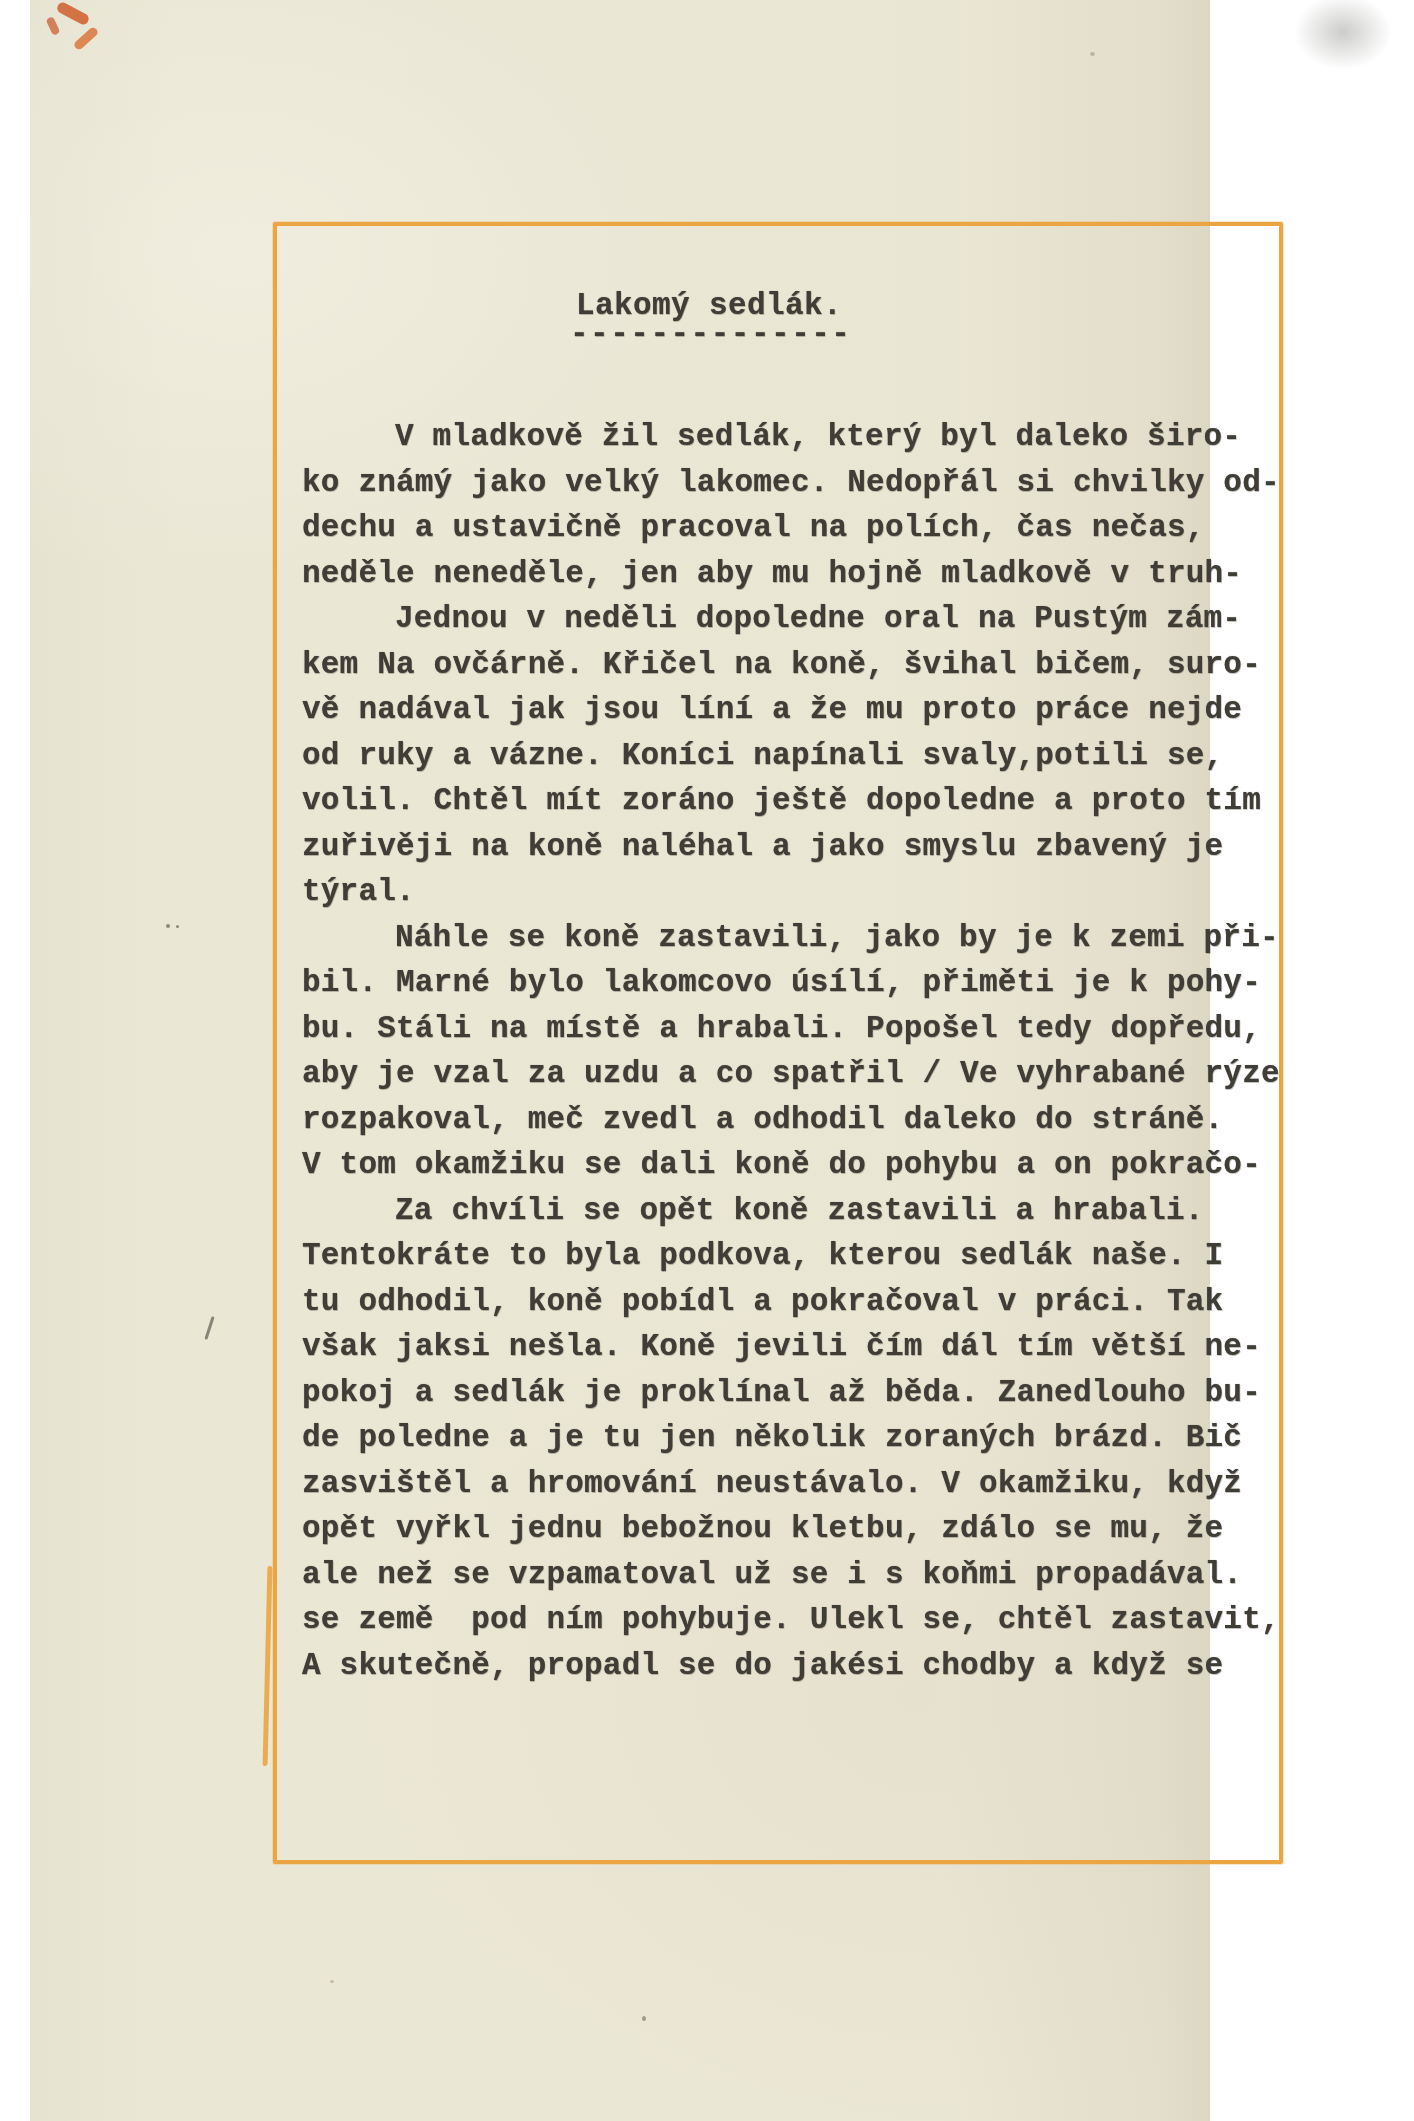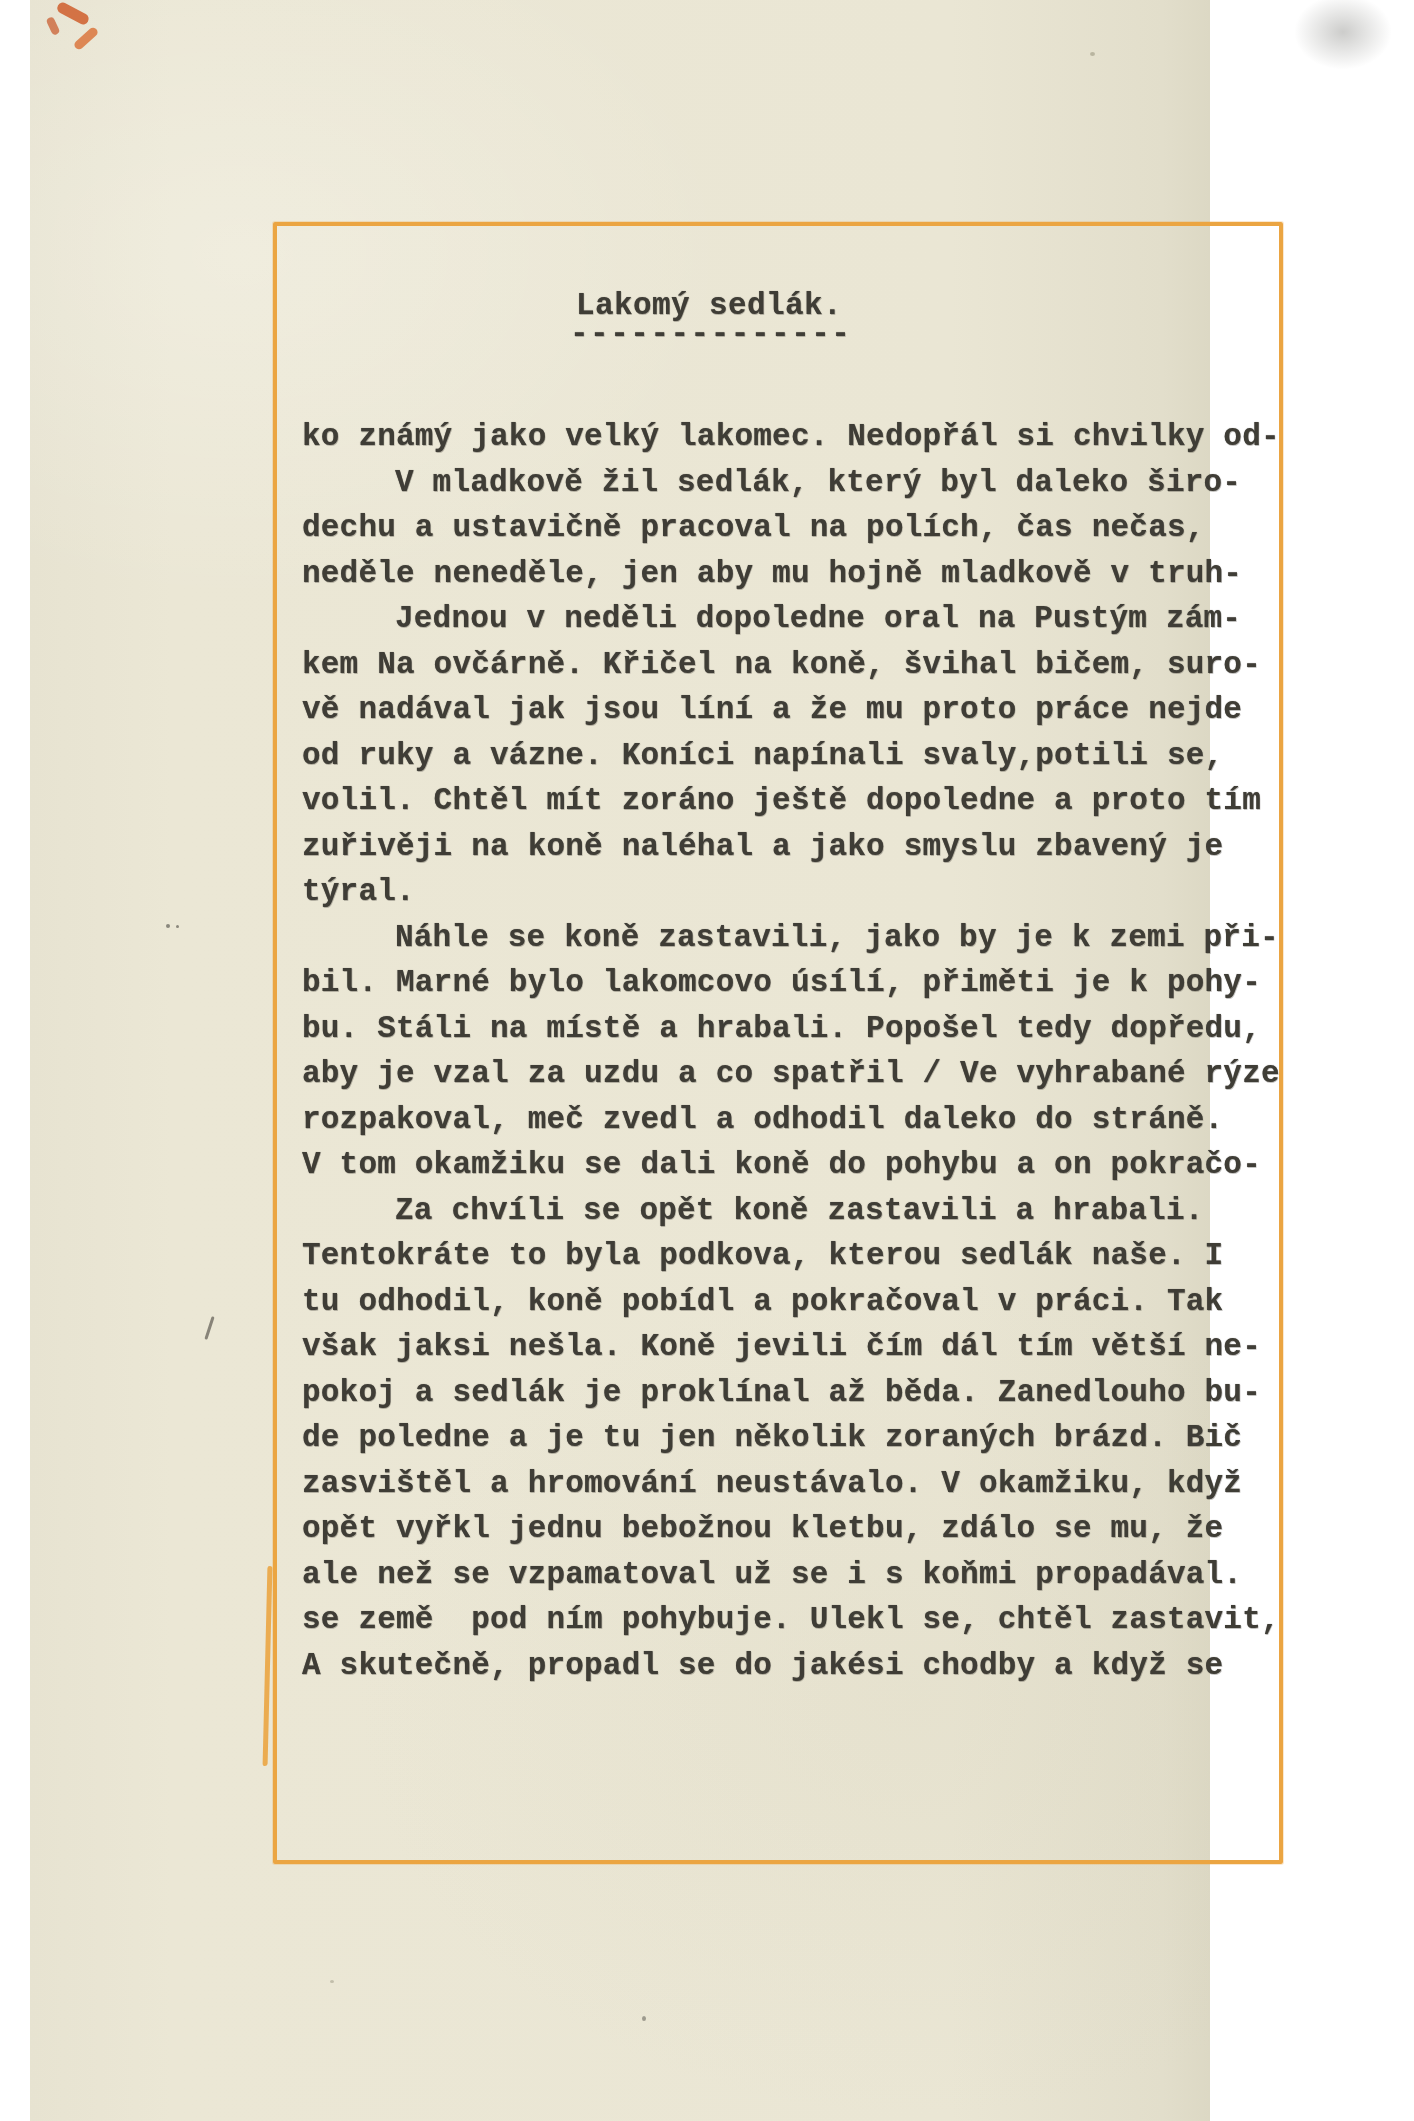--- a/index.html
+++ b/index.html
@@ -102,22 +102,22 @@
   <div class="speckle2"></div>
 
   <div class="frame"></div>
   <div class="frame-extra"></div>
 
   <div class="title tw">Lakomý sedlák.</div>
 
   <div class="title-underline tw">--------------</div>
 
   <div class="body-lines tw" id="body-lines">
+      <div class="line indent">V mladkově žil sedlák, který byl daleko širo-</div>
       <div class="line">ko známý jako velký lakomec. Nedopřál si chvilky od-</div>
-      <div class="line indent">V mladkově žil sedlák, který byl daleko širo-</div>
       <div class="line">dechu a ustavičně pracoval na polích, čas nečas,</div>
       <div class="line">neděle neneděle, jen aby mu hojně mladkově v truh-</div>
       <div class="line indent">Jednou v neděli dopoledne oral na Pustým zám-</div>
       <div class="line">kem Na ovčárně. Křičel na koně, švihal bičem, suro-</div>
       <div class="line">vě nadával jak jsou líní a že mu proto práce nejde</div>
       <div class="line">od ruky a vázne. Koníci napínali svaly,potili se,</div>
       <div class="line">volil. Chtěl mít zoráno ještě dopoledne a proto tím</div>
       <div class="line">zuřivěji na koně naléhal a jako smyslu zbavený je</div>
       <div class="line">týral.</div>
       <div class="line indent">Náhle se koně zastavili, jako by je k zemi při-</div>

